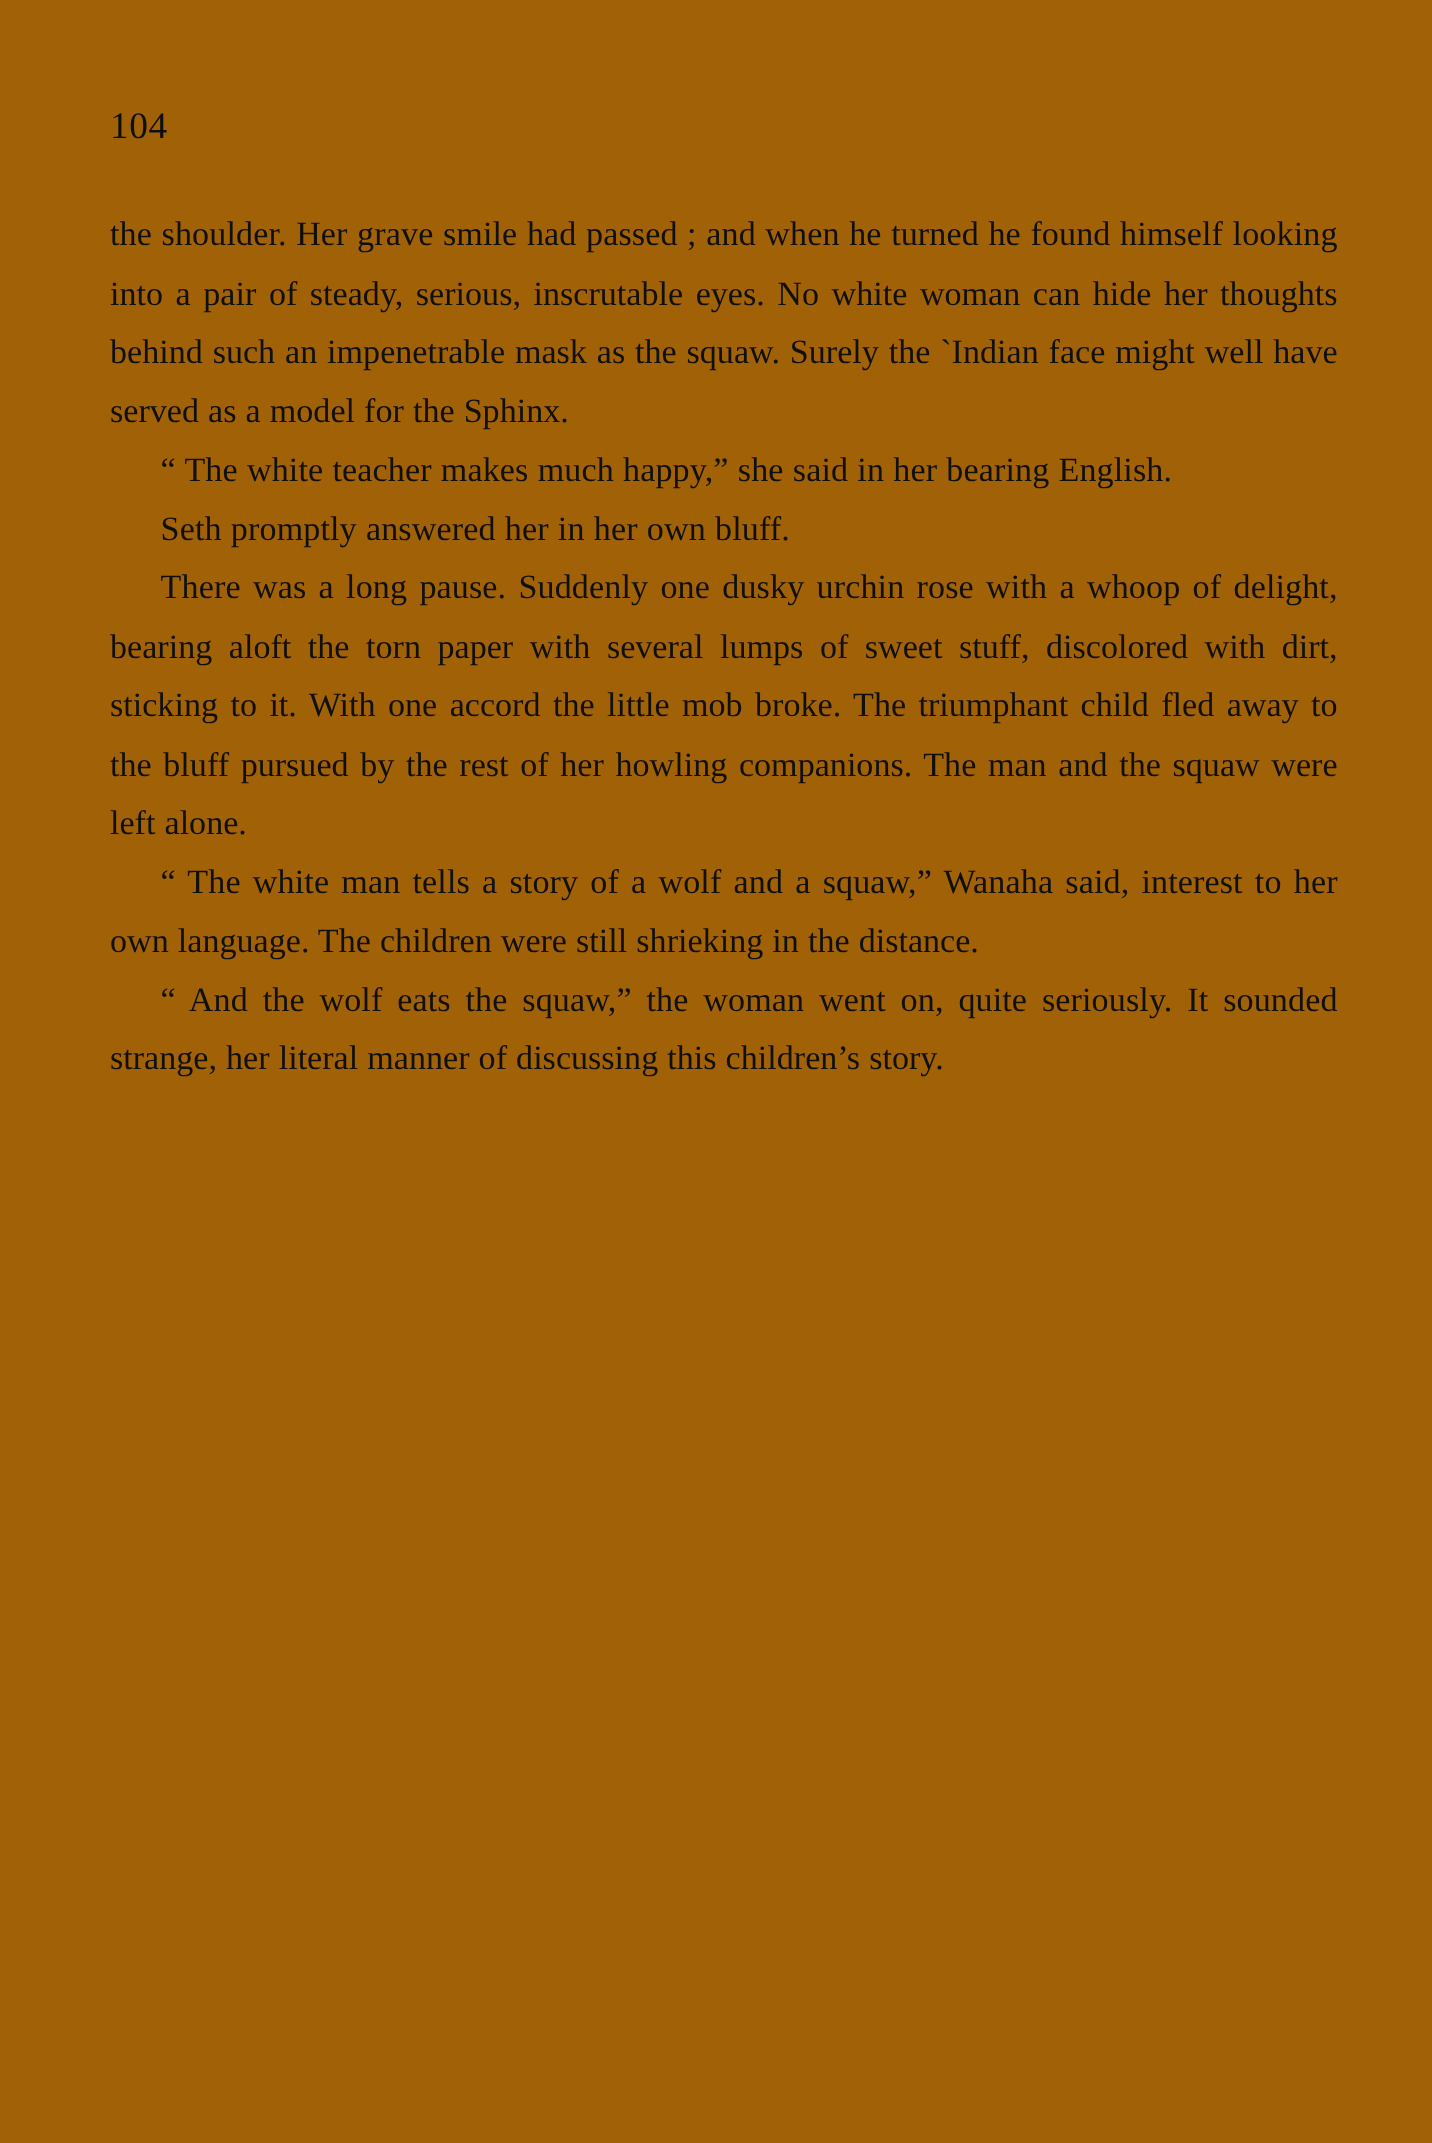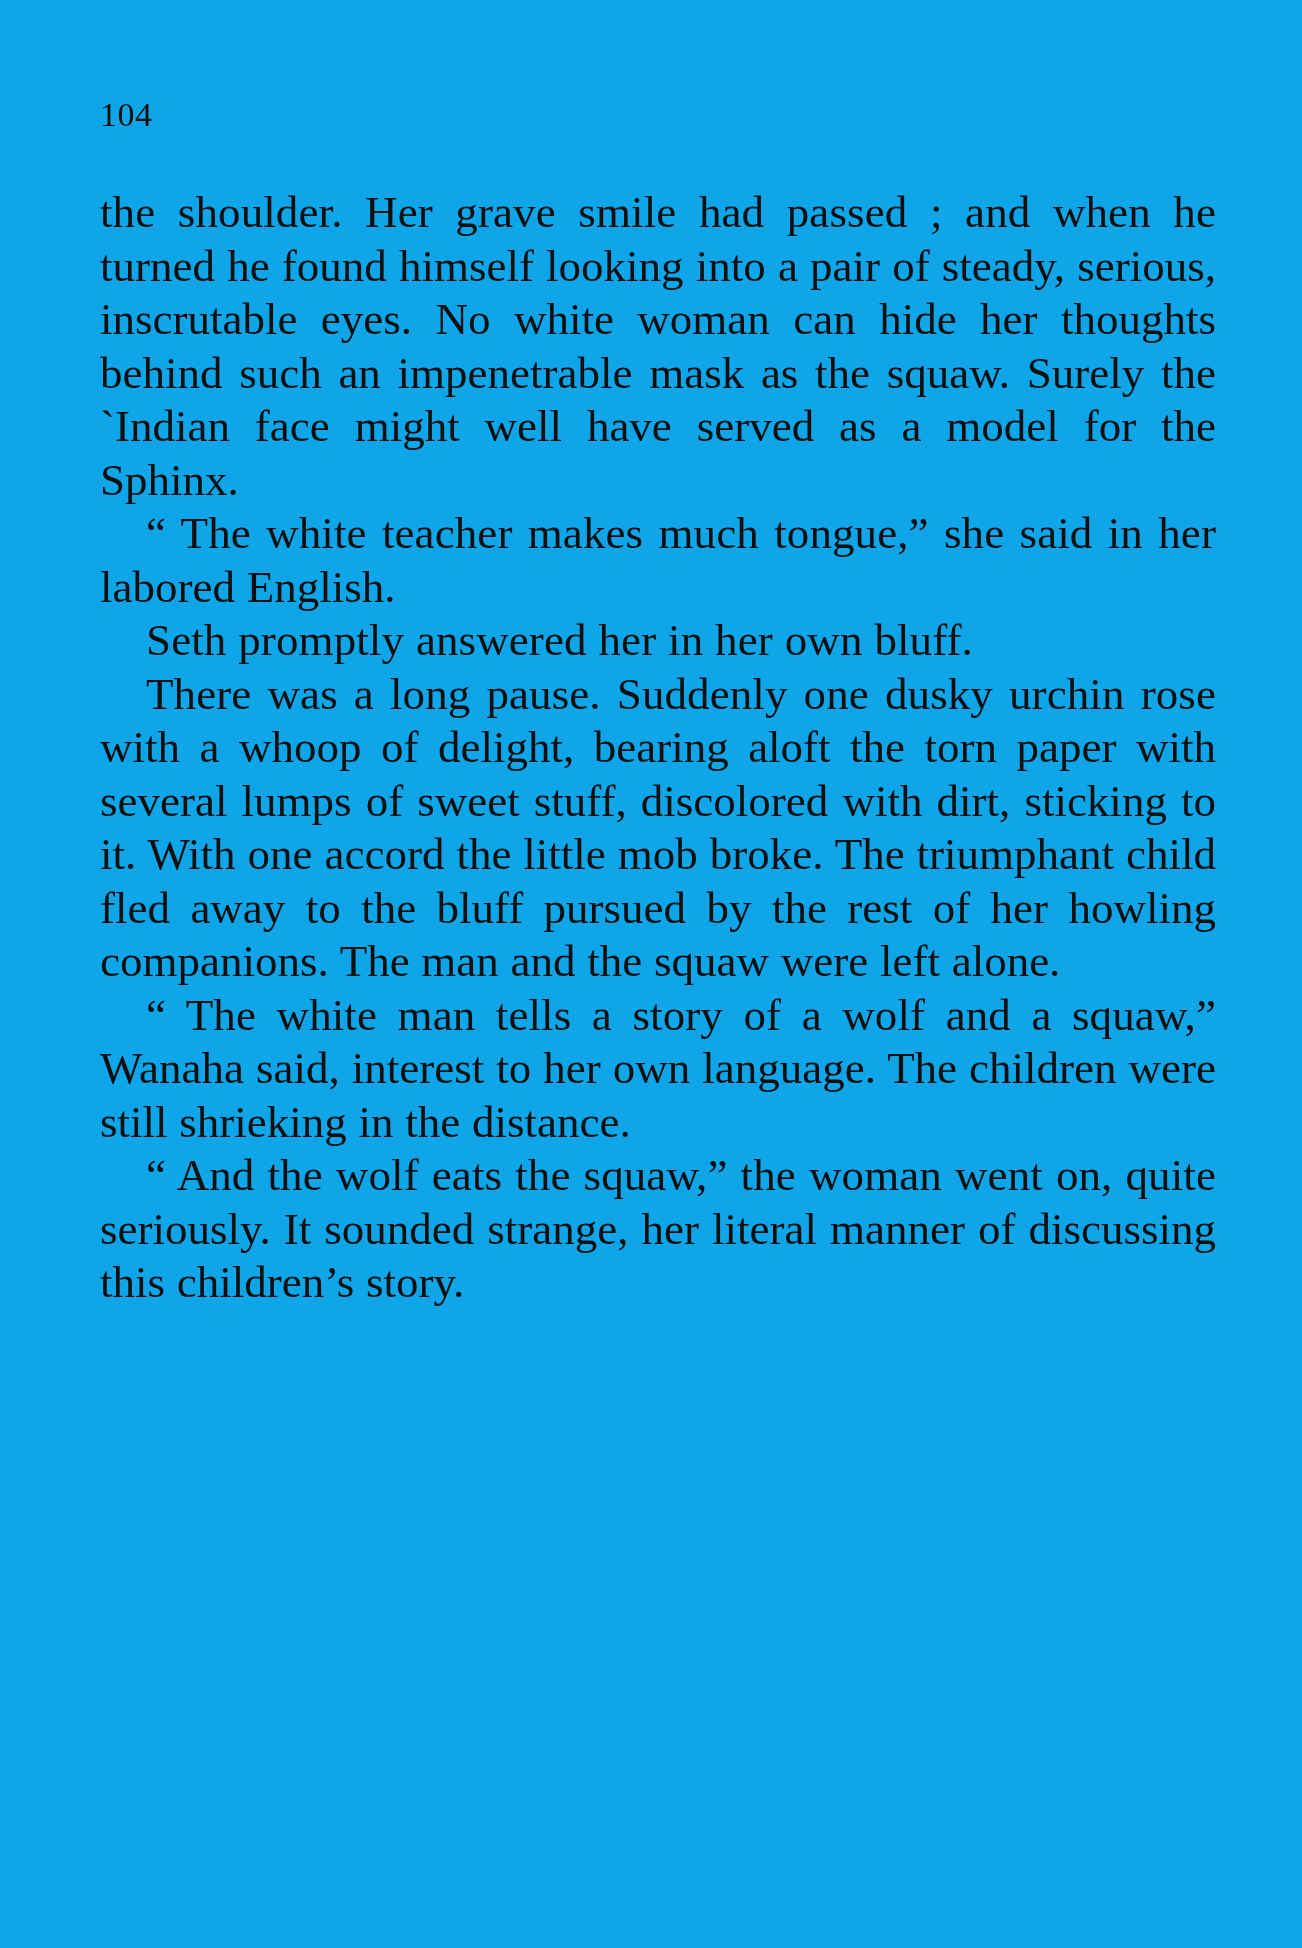--- a/index.html
+++ b/index.html
@@ -13,21 +13,21 @@
     font-family: "Liberation Serif", serif;
     color: #100f0d;
     -webkit-font-smoothing: antialiased;
   }
   .page {
     position: relative;
     width: 1302px;
     height: 1948px;
     box-sizing: border-box;
     padding: 96px 86px 0 96px;
-    background: #0ea5e9;
+    background: #a16207;
   }
   .running-head {
     display: flex;
     align-items: baseline;
     gap: 44px;
     padding-left: 4px;
     margin-bottom: 52px;
   }
   .folio {
     font-size: 34px;
@@ -37,21 +37,21 @@
   .head-title {
     font-size: 36px;
     letter-spacing: 2.0px;
     word-spacing: 5px;
   }
   .body-text {
     padding: 0 0 0 4px;
   }
   .body-text p {
     margin: 0;
-    font-size: 45px;
+    font-size: 31px;
     line-height: 53.5px;
     text-align: justify;
     text-justify: inter-word;
     word-spacing: 0.5px;
     hyphens: none;
   }
   .body-text p.indent {
     text-indent: 46px;
   }
   .body-text p.cont {
@@ -66,20 +66,20 @@
 <body>
 
 <div class="page">
 
   <div class="running-head">
     <span class="folio">104</span>
   </div>
 
   <div class="body-text">
     <p class="cont">the shoulder.  Her grave smile had passed ; and when he turned he found himself looking into a pair of steady, serious, inscrutable eyes.  No white woman can hide her thoughts behind such an impenetrable mask as the squaw.  Surely the `Indian face might well have served as a model for the Sphinx.</p>
-    <p class="indent">“ The white teacher makes much tongue,” she said in her labored English.</p>
+    <p class="indent">“ The white teacher makes much happy,” she said in her bearing English.</p>
     <p class="indent">Seth promptly answered her in her own bluff.</p>
     <p class="indent">There was a long pause.  Suddenly one dusky urchin rose with a whoop of delight, bearing aloft the torn paper with several lumps of sweet stuff, discolored with dirt, sticking to it.  With one accord the little mob broke.  The triumphant child fled away to the bluff pursued by the rest of her howling companions.  The man and the squaw were left alone.</p>
     <p class="indent">“ The white man tells a story of a wolf and a squaw,” Wanaha said, interest to her own language.  The children were still shrieking in the distance.</p>
     <p class="indent">“ And the wolf eats the squaw,” the woman went on, quite seriously.  It sounded strange, her literal manner of discussing this children’s story.</p>
   </div>
 
 </div>
 
 </body></html>

